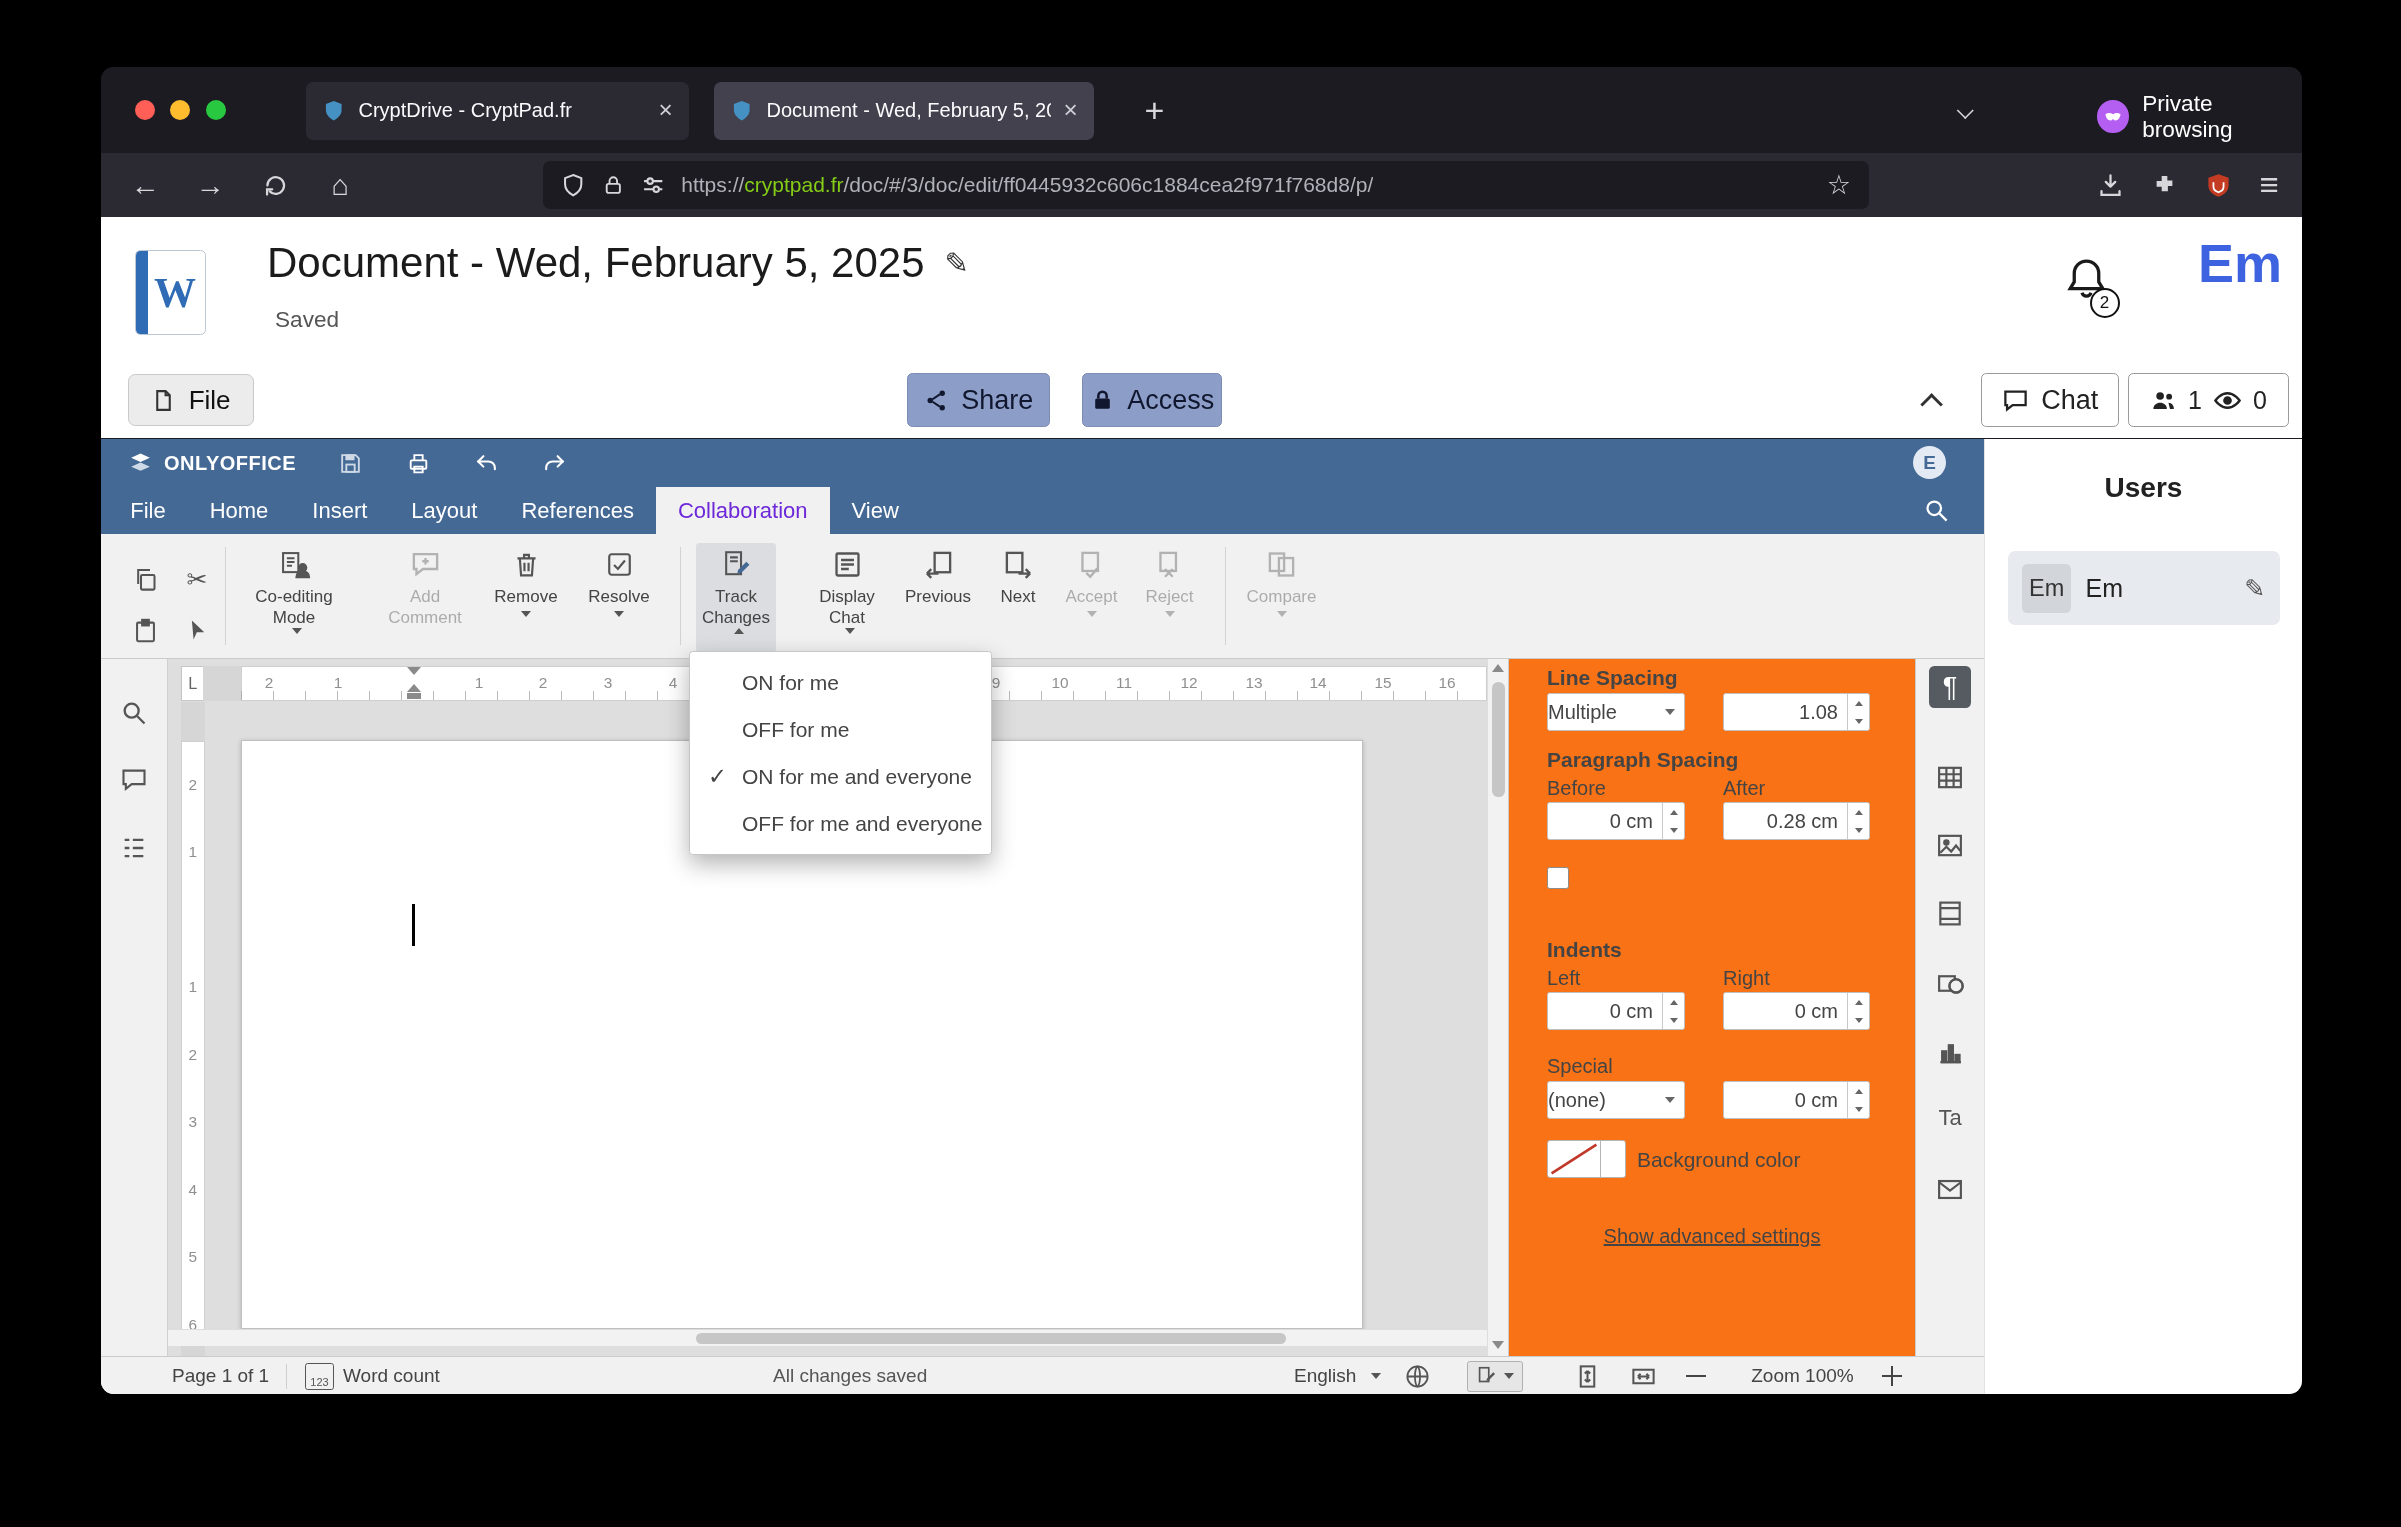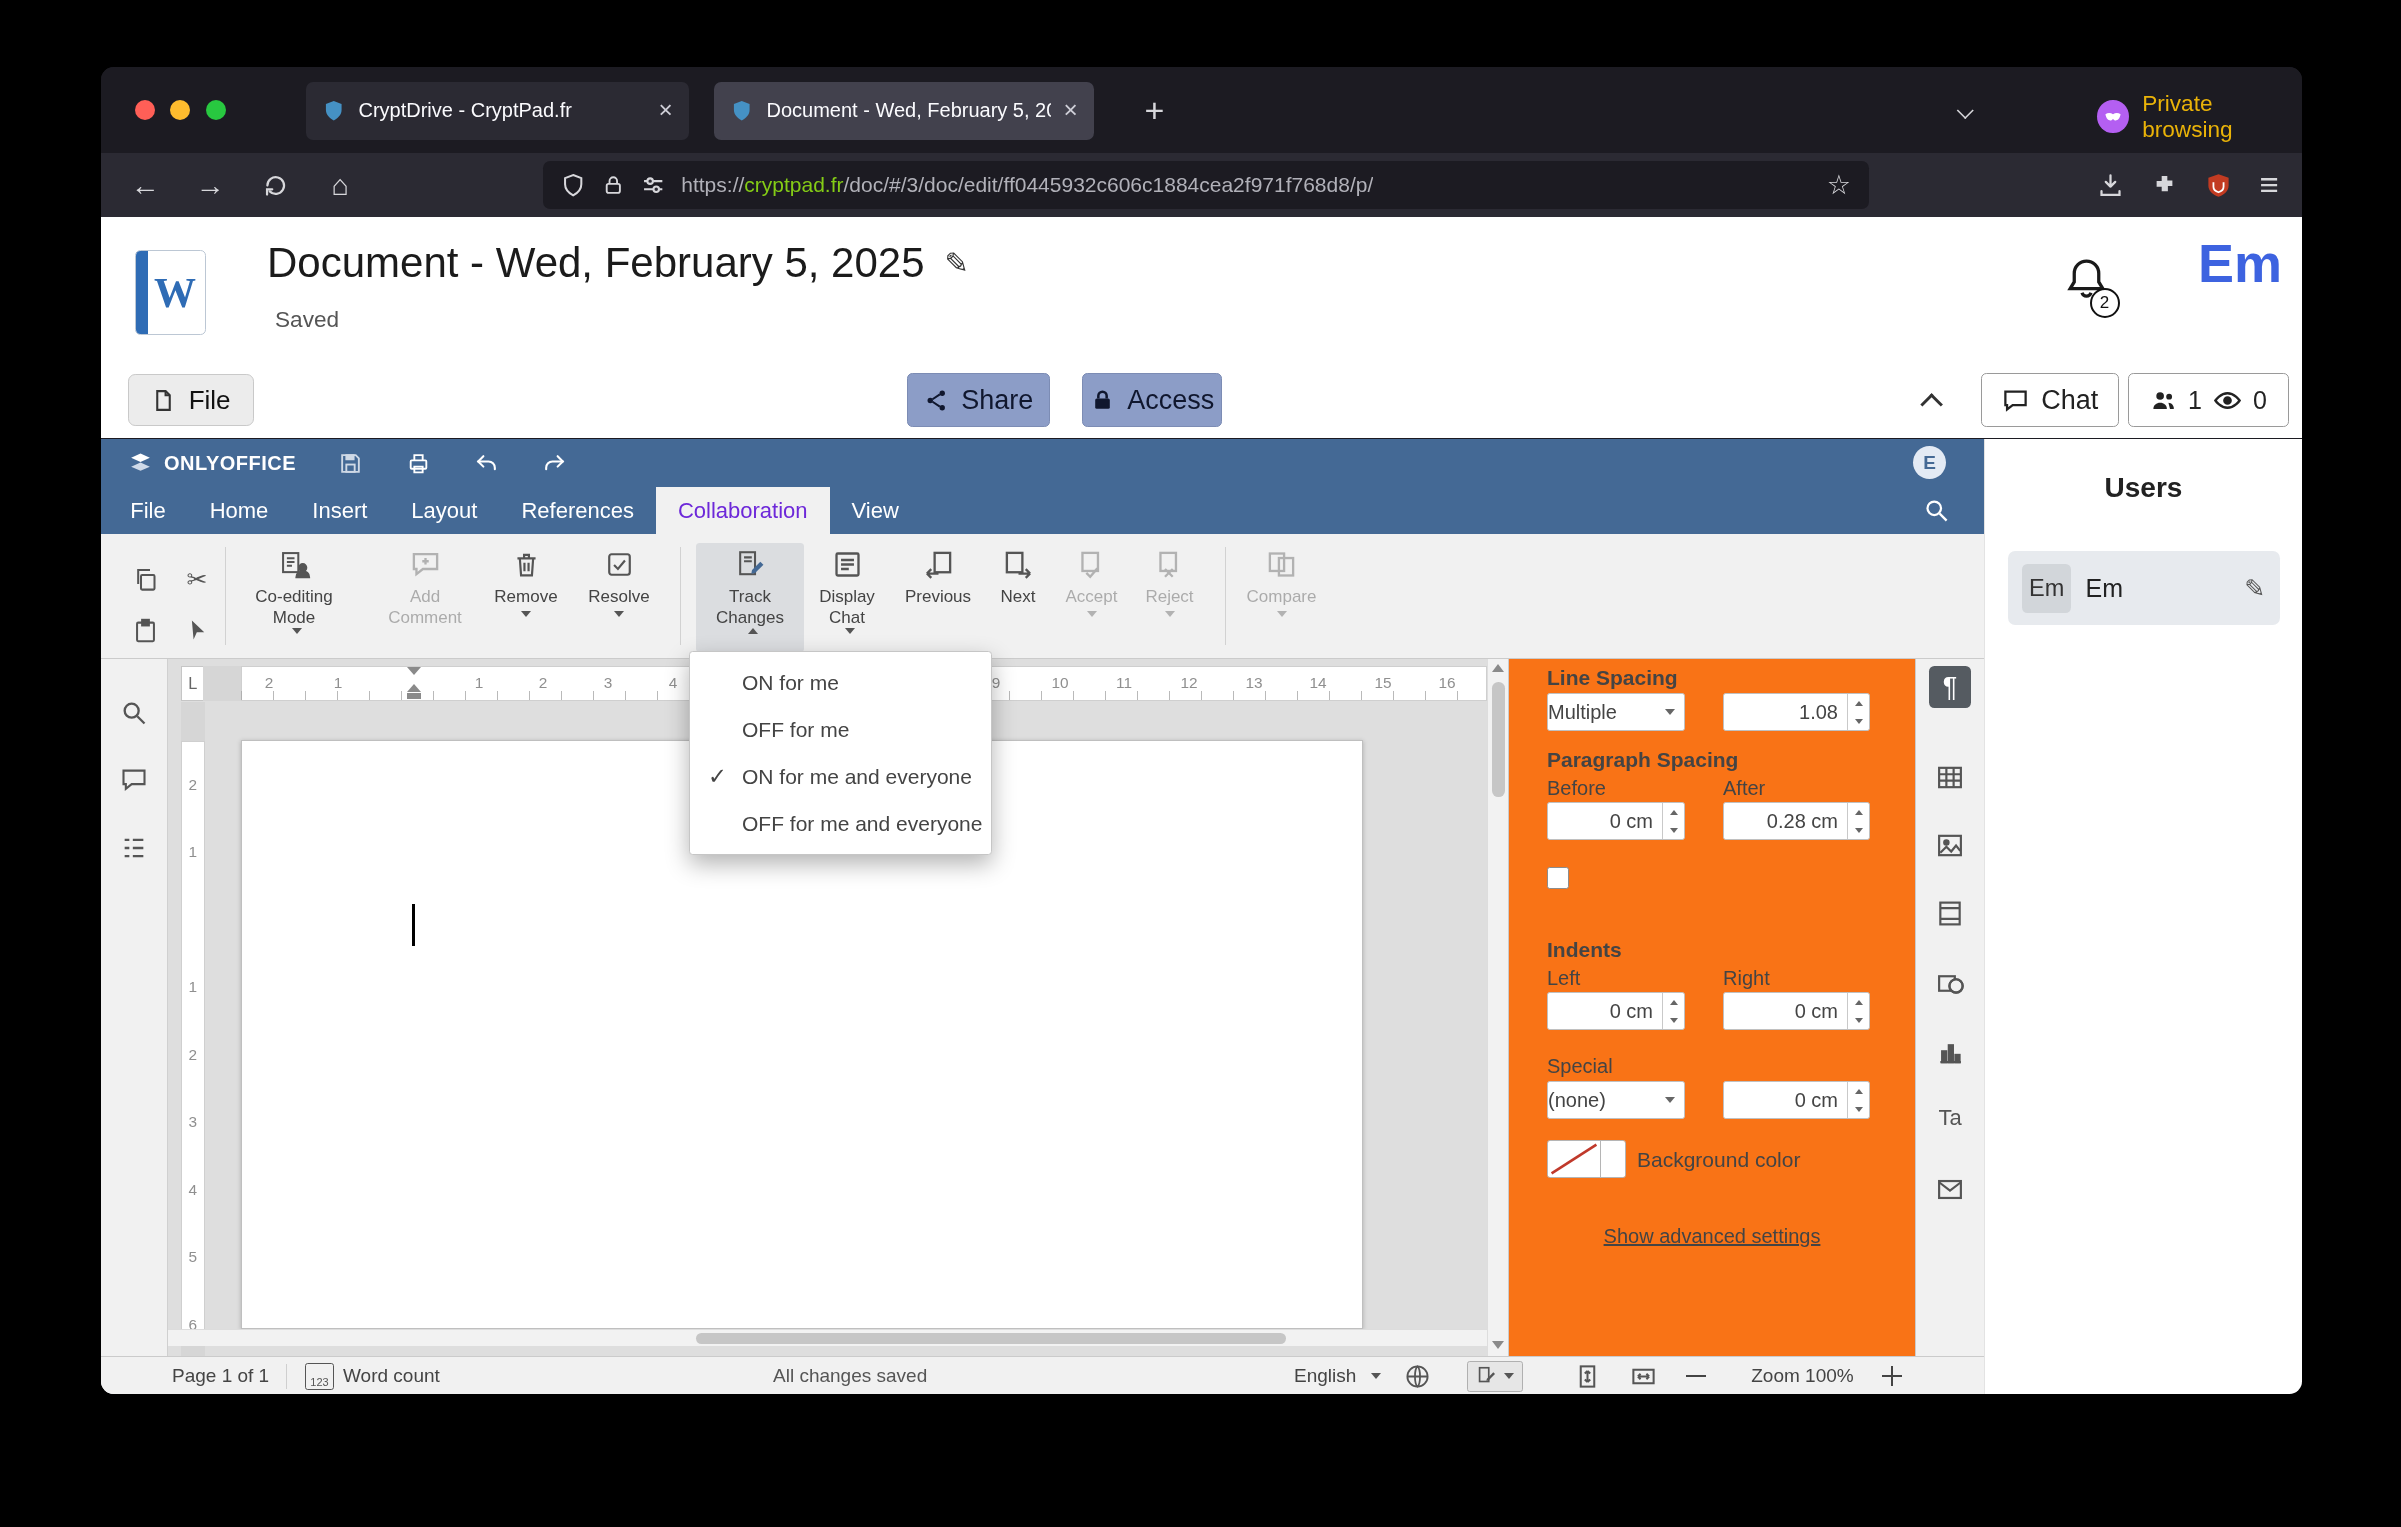--- a/index.html
+++ b/index.html
@@ -20,21 +20,21 @@
   .light.yellow { background:var(--mac_yellow,#febc2e); }
   .light.green { background:var(--mac_green,#28c840); }
   .tab { position:absolute; top:14.5px; height:58px; border-radius:7.2px; display:flex; align-items:center; padding:0 16.3px; gap:12.7px; }
   .tab.inactive { left:205px; width:383px; background:#2b2a33; }
   .tab.active { left:613px; width:380px; background:#42414d; }
   .tab-title { color:#fbfbfe; font-size:20px; white-space:nowrap; overflow:hidden; flex:1; }
   .tab-close { color:#cfcfd8; font-size:24.4px; line-height:1; }
   .newtab { position:absolute; left:1032px; top:22px; color:#d7d7db; font-size:34px; width:43px; height:43px; text-align:center; line-height:42px; }
   .tab-chevron { position:absolute; left:1857px; top:36px; width:18px; height:11px; }
   .chev-down { width:14.5px; height:14.5px; border-right:2.7px solid #d7d7db; border-bottom:2.7px solid #d7d7db; transform:rotate(45deg) scale(.8); }
-  .private { position:absolute; left:1996px; top:23.5px; display:flex; align-items:center; gap:13.6px; color:#eab308; font-size:22.6px; }
+  .private { position:absolute; left:1996px; top:23.5px; display:flex; align-items:center; gap:13.6px; color:#ffffff; font-size:22.6px; }
   .mask-circle { width:33px; height:33px; border-radius:50%; background:var(--private_purple,#b45ff2); display:flex; align-items:center; justify-content:center; }
 
   
   .navbar { position:absolute; left:0; top:86px; width:100%; height:64px; background:#2b2a33; }
   .nav-left { position:absolute; left:16.3px; top:0; height:64px; display:flex; align-items:center; gap:9px; }
   .nav-btn { width:56px; height:49px; display:flex; align-items:center; justify-content:center; color:#d7d7db; font-size:29px; border-radius:5.4px; }
   .urlbar { position:absolute; left:442px; top:8.1px; width:1326px; height:48px; background:#1c1b22; border-radius:7.2px;
             display:flex; align-items:center; padding:0 18px; gap:16.3px; color:#b1b1b9; font-size:21px; }
   .url-text { white-space:nowrap; overflow:hidden; }
   .url-domain { color:#84cc16; }
@@ -441,21 +441,21 @@
                 <rect x="3.5" y="3.5" width="17" height="17" rx="2"></rect>
                 <path d="M7.5 12.5l3.2 3.2 5.8-7"></path>
               </svg>
             </div>
           <div>Resolve</div>
           <div class="caret-below"></div>
         </div>
 
         <div class="tb-sep" style="left:579px"></div>
 
-        <div class="tb-btn pressed" style="left:595px;width:108px">
+        <div class="tb-btn pressed" style="left:595px;width:80px">
           <div class="ticon">
               <svg viewBox="0 0 24 24" width="31" height="31" fill="none" stroke="#555" stroke-width="1.6">
                 <rect x="4" y="2.5" width="11.5" height="17"></rect>
                 <path d="M7 6.5h6M7 9.5h6"></path>
                 <path d="M13.2 16.2l6.4-6.4 2.4 2.4-6.4 6.4-3 .6z" fill="var(--oo_blue,#446995)" stroke="none"></path>
               </svg>
             </div>
           <div>Track Changes</div>
             <span class="caret-up"></span>
         </div>

